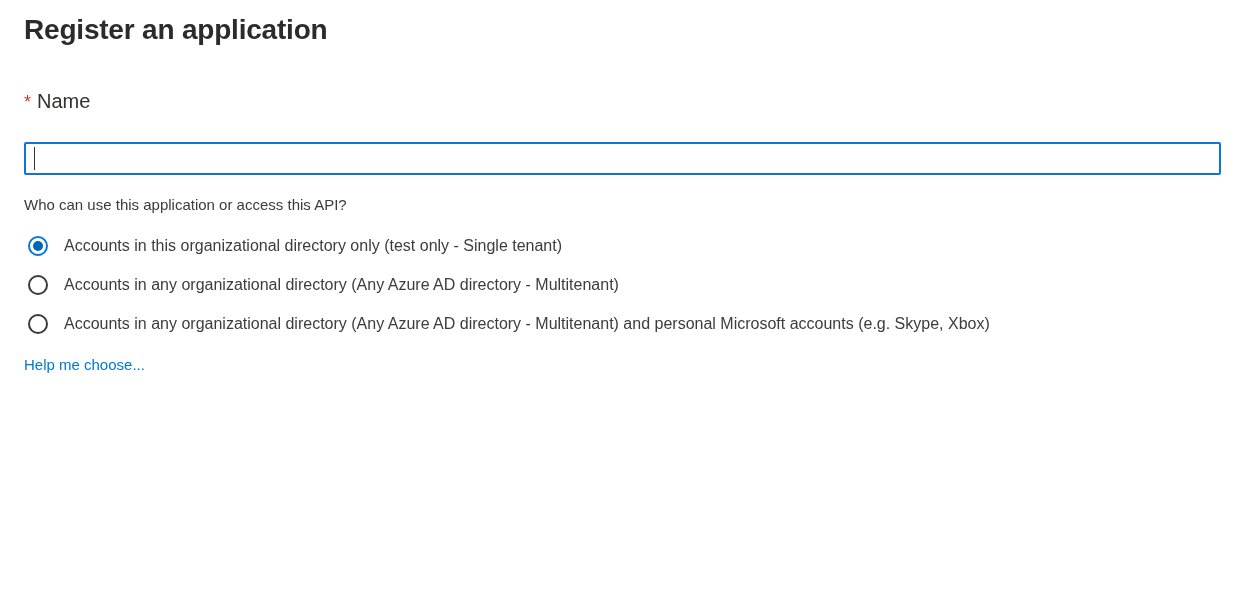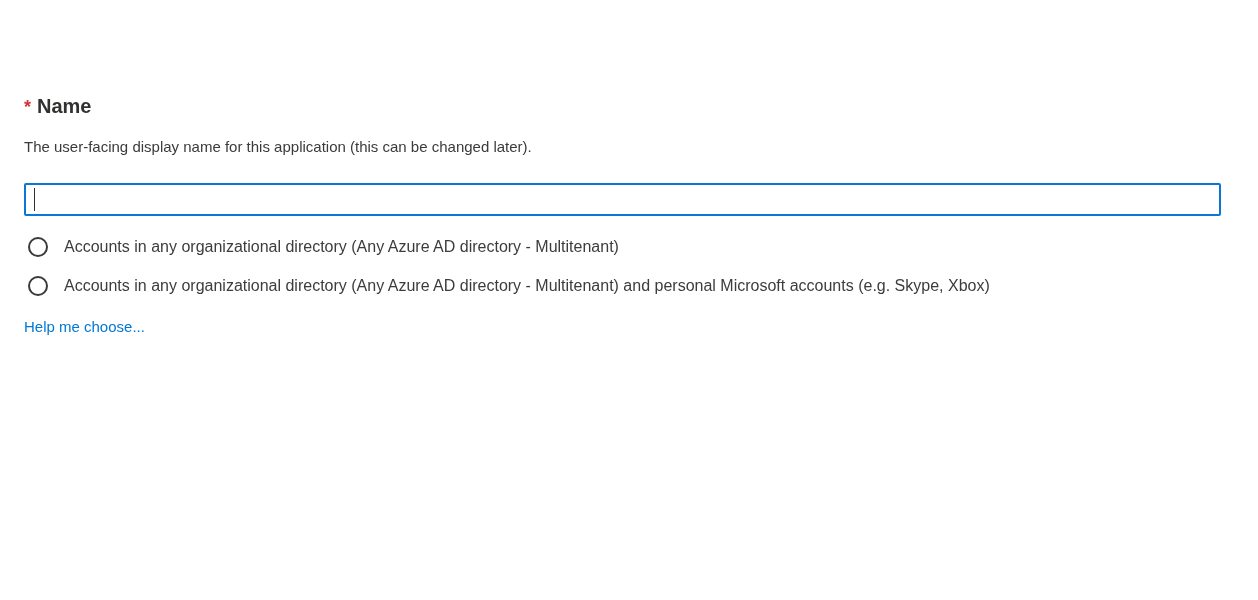--- a/index.html
+++ b/index.html
@@ -19,24 +19,24 @@
   }
   .page-title {
     margin: 0;
     font-size: 28px;
     font-weight: 600;
     line-height: 36px;
     color: #2b2b2b;
     letter-spacing: -0.2px;
   }
   .field-label {
-    margin-top: 84px;
+    margin-top: 40px;
     font-size: 20px;
-    font-weight: 700;
-    line-height: 21px;
+    font-weight: 400;
+    line-height: 27px;
     color: #323130;
   }
   .required-marker {
     color: #d13438;
     margin-right: 6px;
     font-size: 18px;
   }
   .field-description {
     margin-top: 19px;
     font-size: 15px;
@@ -120,36 +120,43 @@
     color: #0078d4;
     text-decoration: none;
     cursor: pointer;
   }
 </style>
 </head>
 <body>
 
 <div class="page">
 
+  <h1 class="page-title">Register an application</h1>
 
   <div class="field-label">
     <span class="required-marker">*</span><span>Name</span>
   </div>
 
-  <div class="field-description">The user-facing display name for this application (this can be changed later).</div>
 
   <div class="text-input">
     <span class="input-value"></span>
     <span class="caret"></span>
   </div>
 
 
+  <div class="section-question">Who can use this application or access this API?</div>
 
   <div class="radio-group">
 
+    <div class="radio-row selected">
+      <span class="radio-outer">
+        <span class="radio-dot"></span>
+      </span>
+      <span class="radio-label">Accounts in this organizational directory only (test only - Single tenant)</span>
+    </div>
 
     <div class="radio-row">
       <span class="radio-outer">
         
       </span>
       <span class="radio-label">Accounts in any organizational directory (Any Azure AD directory - Multitenant)</span>
     </div>
 
     <div class="radio-row">
       <span class="radio-outer">

